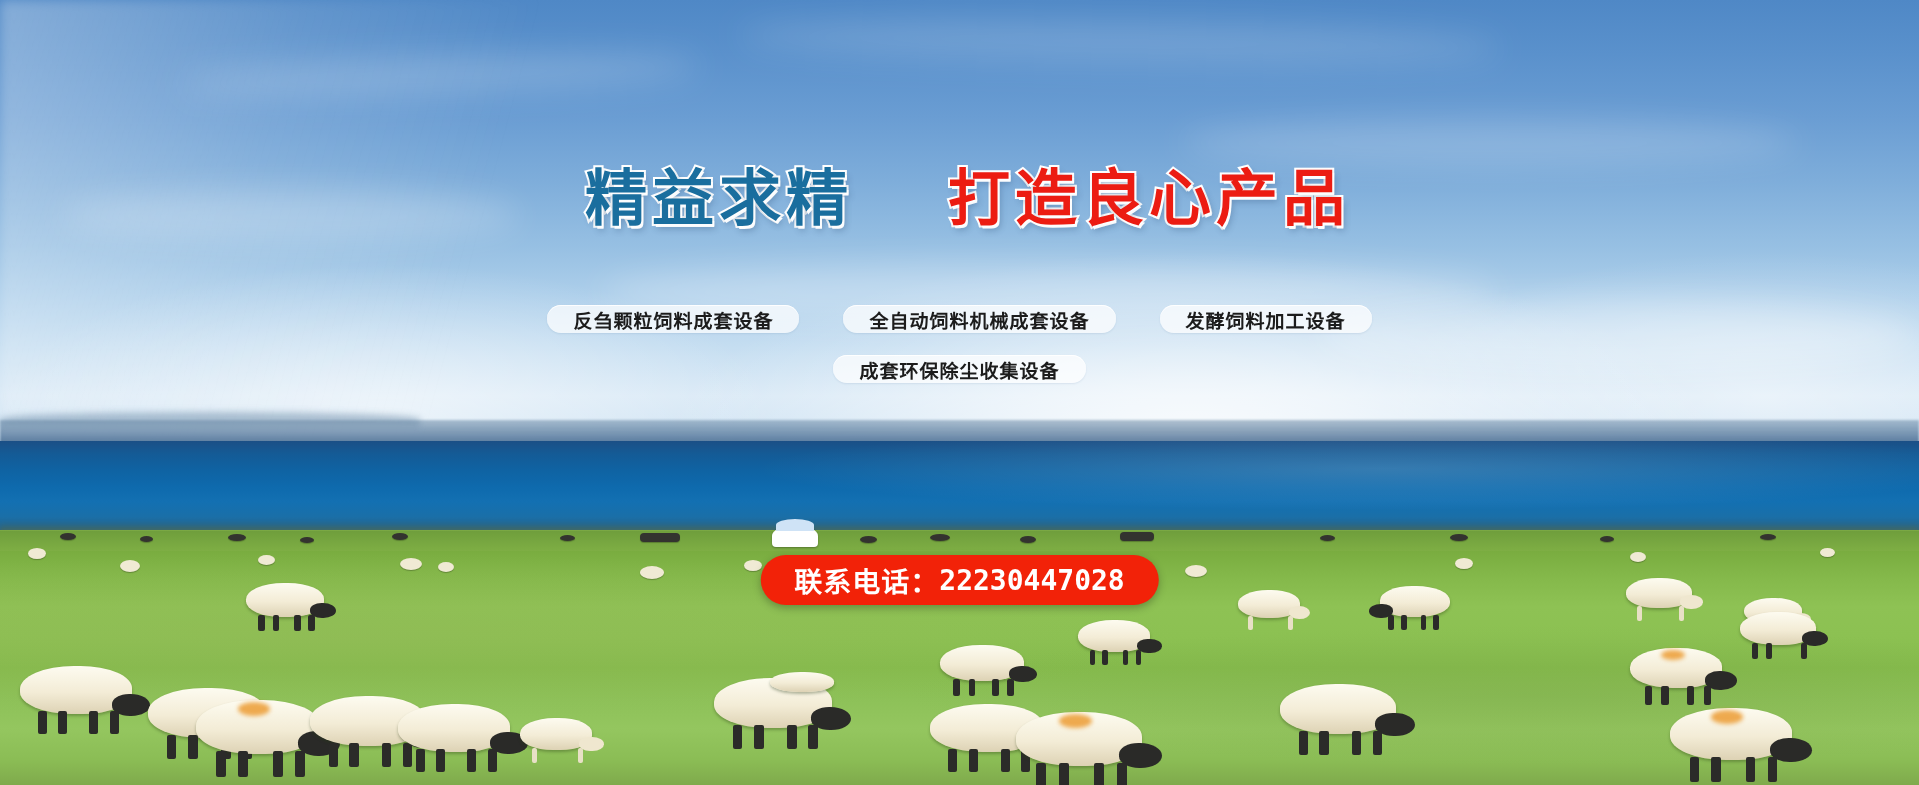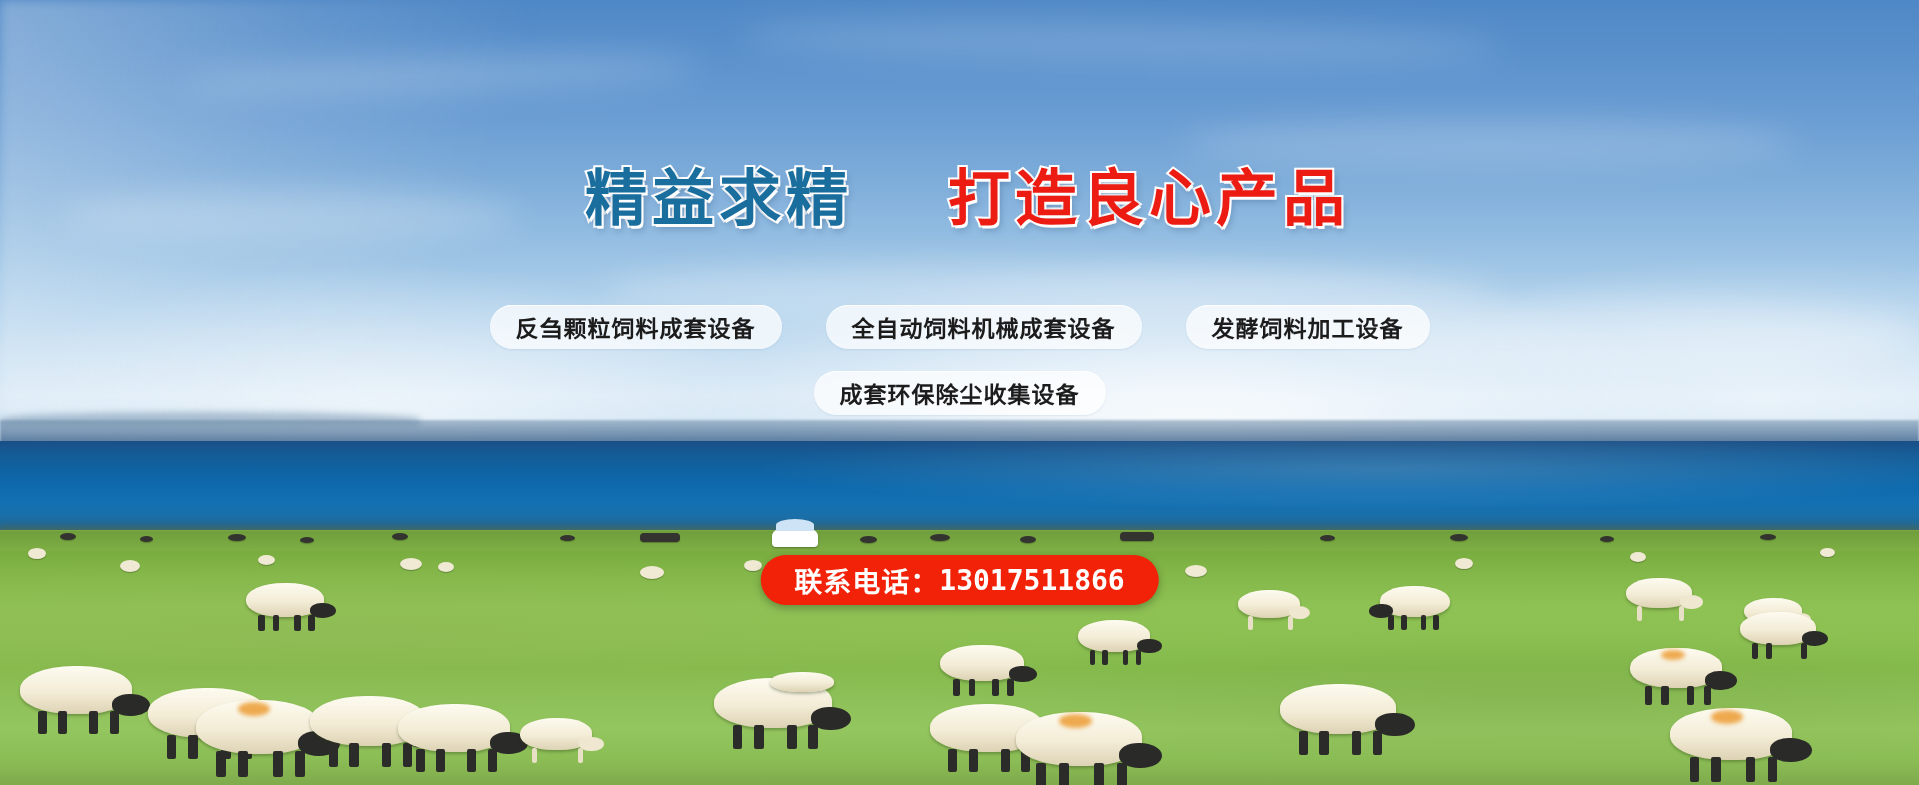--- a/index.html
+++ b/index.html
@@ -181,26 +181,26 @@
   
   .pills{
     position:absolute; left:0; top:305px; width:100%;
   }
   .pill-row{
     display:flex; justify-content:center; align-items:center;
     gap:44px; margin-bottom:22px;
   }
   .pill{
     display:inline-flex; align-items:center; justify-content:center;
-    height:44px; padding:0 26px;
+    height:28px; padding:0 26px;
     border-radius:22px;
     background:rgba(255,255,255,.72);
     box-shadow:0 1px 2px rgba(40,80,130,.10), inset 0 1px 0 rgba(255,255,255,.9);
     color:#1c1c1c;
-    font-size:23px; font-weight:700; letter-spacing:1px;
+    font-size:19px; font-weight:700; letter-spacing:1px;
     white-space:nowrap;
     cursor:pointer;
   }
   .pill-row.r3 .pill{ background:rgba(255,255,255,.70); }
   .pill-row.r3{ gap:38px; }
 
   
   .phone-badge{
     position:absolute; left:50%; top:555px; transform:translateX(-50%);
     height:50px; padding:0 34px;
@@ -470,16 +470,16 @@
 
     <div class="pill-row r2">
       <div class="pill">成套环保除尘收集设备</div>
     </div>
 
 
   </div>
 
   <div class="phone-badge">
     <span>联系电话：</span>
-      <span class="num">13017511866</span>
+      <span class="num">22230447028</span>
   </div>
 
 </div>
 
 </body></html>

